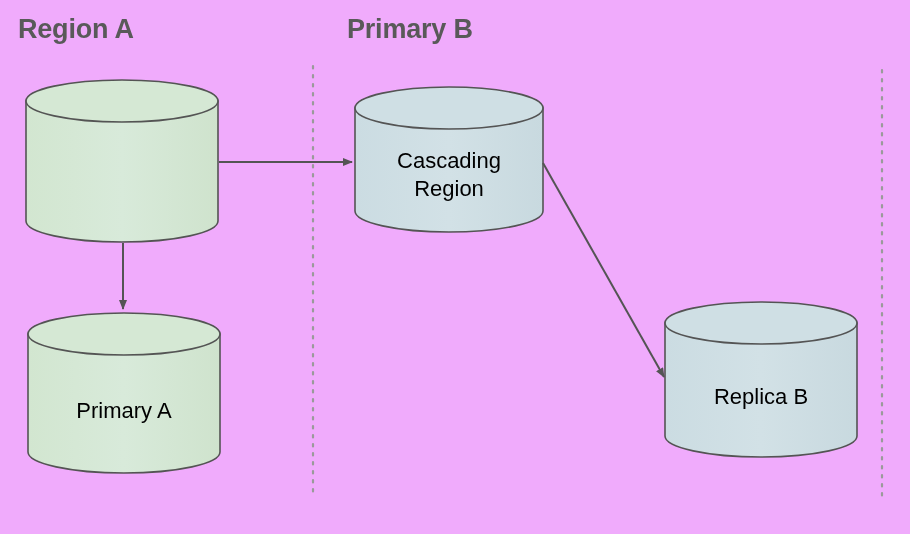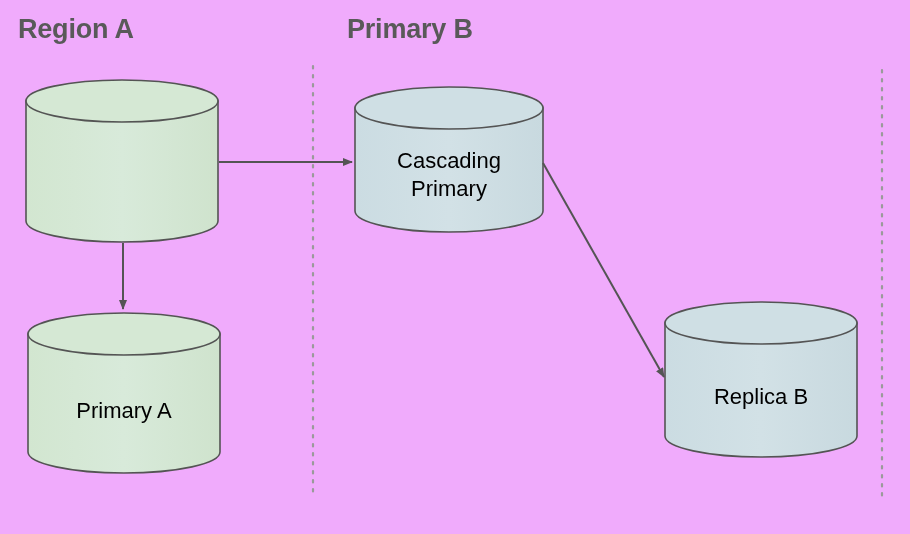--- a/index.html
+++ b/index.html
@@ -93,17 +93,17 @@
       <line x1="219" y1="162" x2="352" y2="162" stroke="#545454" stroke-width="2" marker-end="url(#arrowhead)"></line>
       <line x1="123" y1="243" x2="123" y2="309" stroke="#545454" stroke-width="2" marker-end="url(#arrowhead)"></line>
       <line x1="543" y1="163" x2="664" y2="377" stroke="#545454" stroke-width="2" marker-end="url(#arrowhead)"></line>
     </g>
   </svg>
 
   <div class="region-label" style="left:18px; top:14px;">Region A</div>
   <div class="region-label" style="left:347px; top:14px;">Primary B</div>
 
   <div class="node-label" style="left:349px; top:147px; width:200px;">Cascading
-Primary</div>
+Region</div>
   <div class="node-label" style="left:24px; top:397px; width:200px;">Primary A</div>
   <div class="node-label" style="left:661px; top:383px; width:200px;text-align:center;">Replica B</div>
 
 </div>
 
 </body></html>

